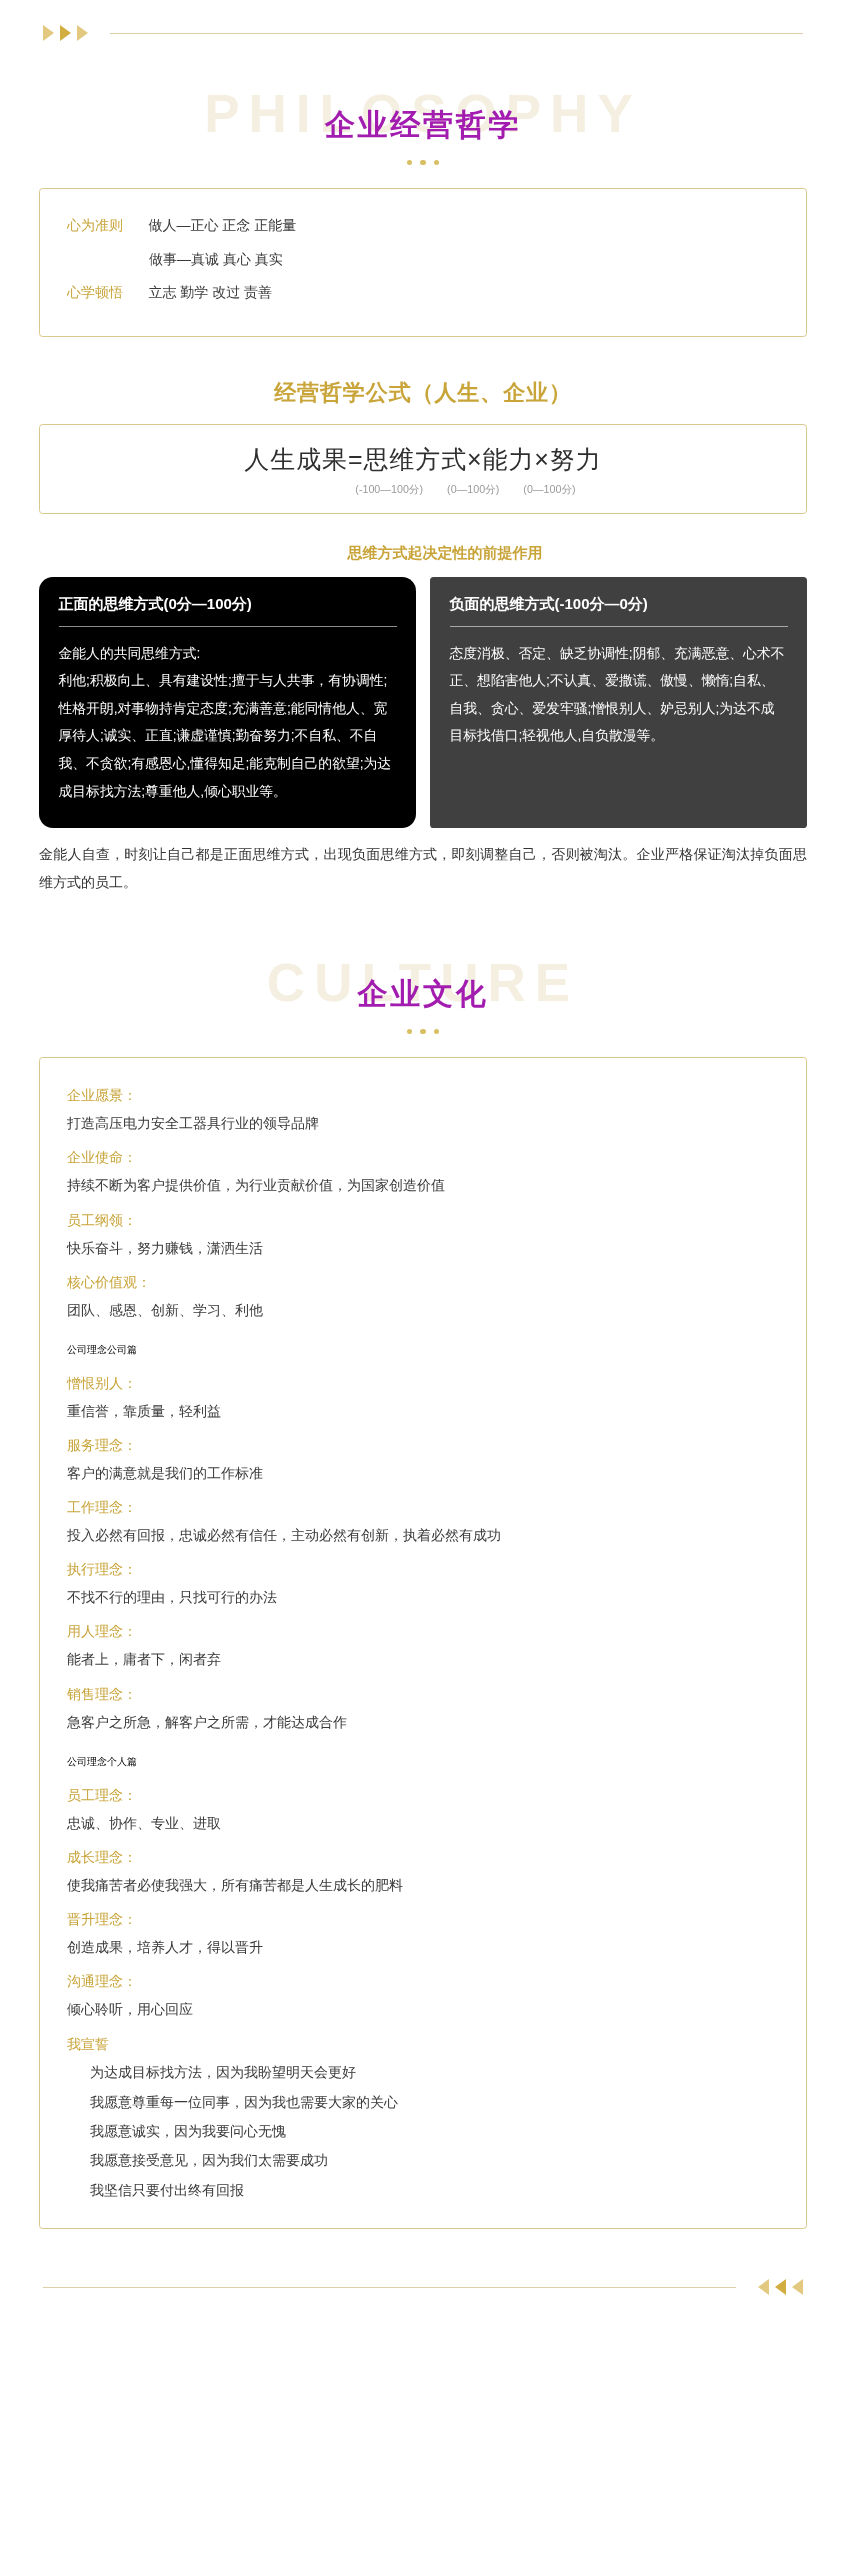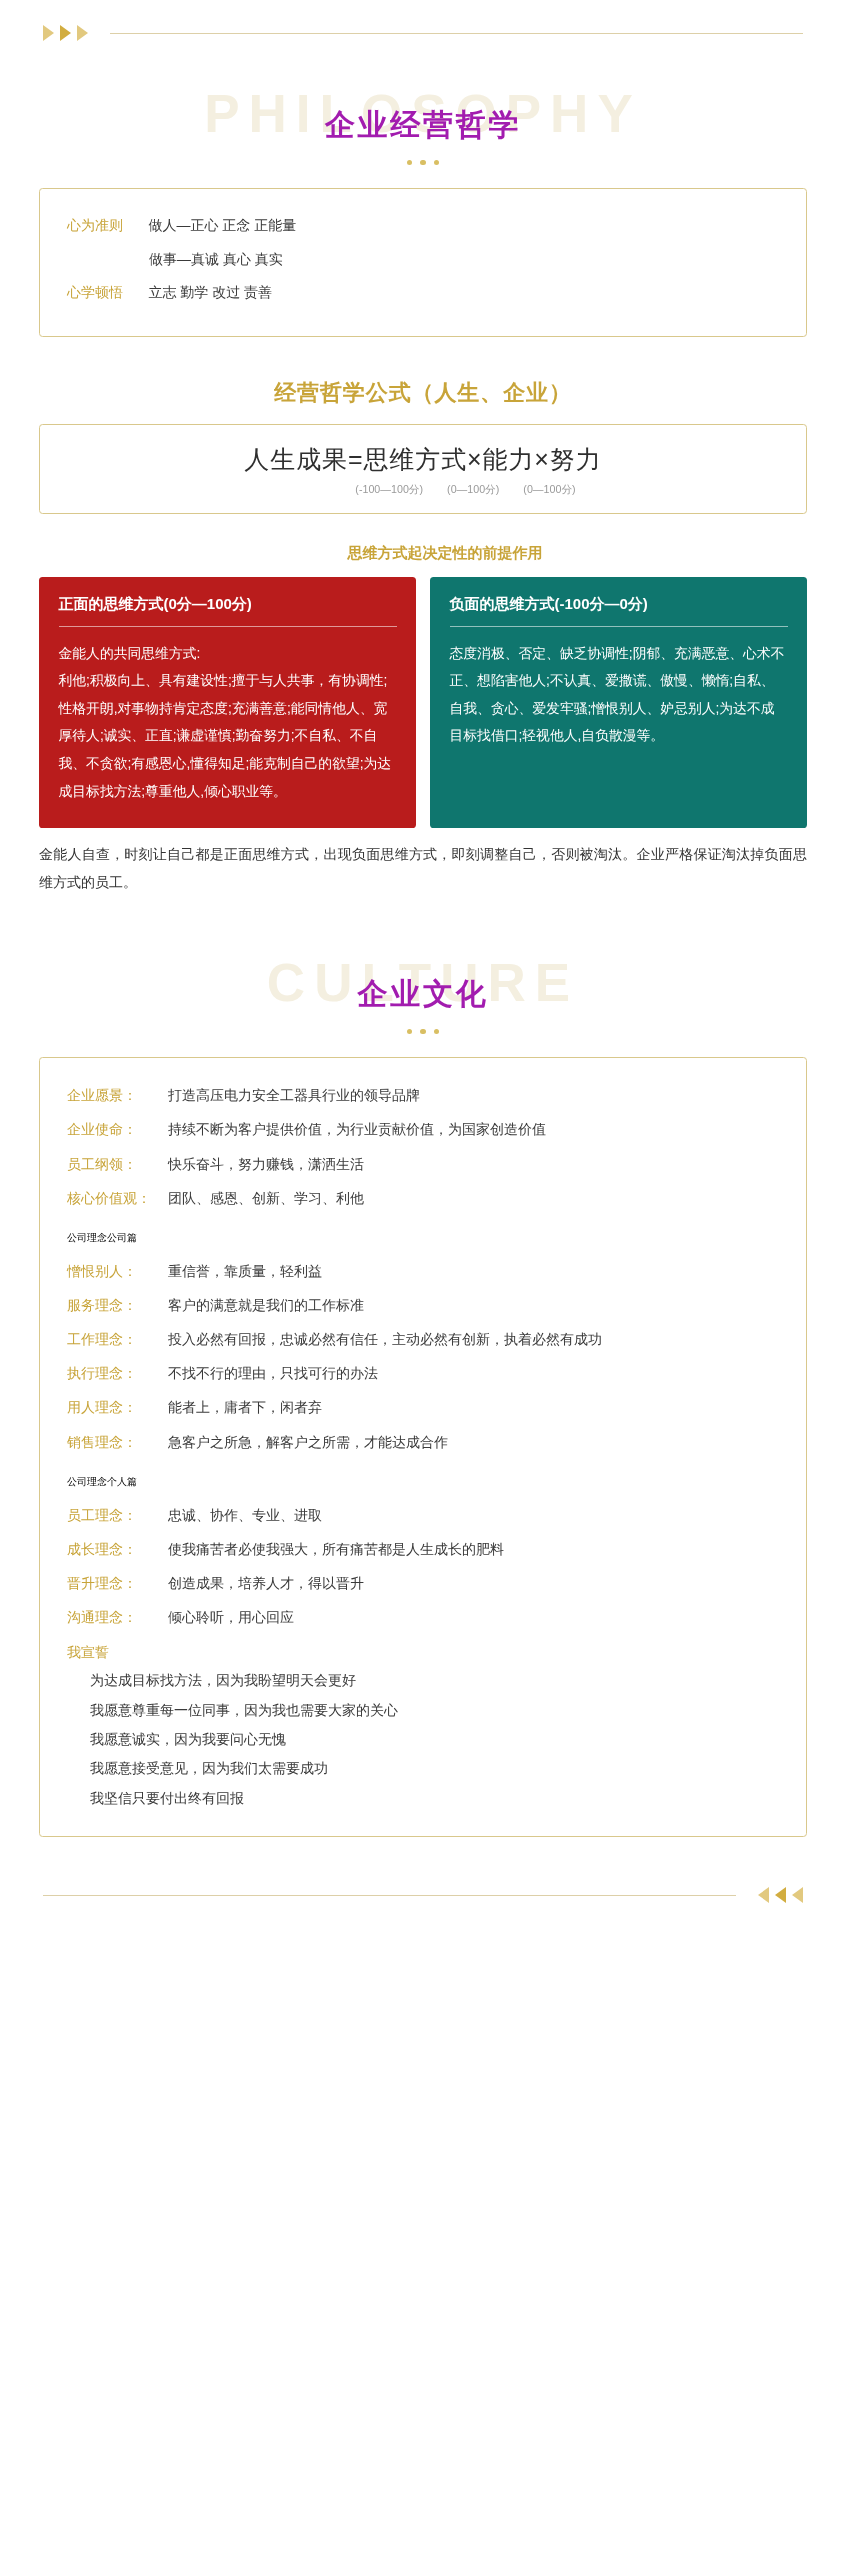--- a/index.html
+++ b/index.html
@@ -148,43 +148,43 @@
     gap:14px;
     margin:14px 39px 0 39px;
   }
   .card {
     flex:1;
     border-radius:3.6px;
     padding:18px 19.5px 23px 19.5px;
     box-sizing:border-box;
     color:#fff;
   }
-  .card.positive { background:#b91c1c; }
-  .card.negative { background:#0f766e; }
+  .card.positive { background:#000000;border-radius:14px; }
+  .card.negative { background:#404040; }
   .card-h {
     font-size:15px;
     font-weight:bold;
     padding-bottom:12.4px;
     border-bottom:0.9px solid rgba(255,255,255,.55);
     margin-bottom:12.4px;
   }
   .card-body { font-size:13.8px; line-height:2.0; }
   .card-body p { margin:0; }
 
   .para {
     margin:12px 39px 0 39px;
     font-size:14px;
     line-height:2.0;
     color:#333;
     text-align:justify;
   }
 
   
   .culture-box { margin:14px 39px 0 39px; }
-  .c-row { display:flex; line-height:2.0; margin-bottom:6.2px; }
+  .c-row { display:flex; line-height:2.0; margin-bottom:6.2px;flex-direction:column; }
   .c-key {
     color:#c8a439;
     font-size:14px;
     white-space:nowrap;
     min-width:92px;
     margin-right:9px;
   }
   .c-val { color:#3a3a3a; font-size:14px; flex:1; }
   .c-head {
     color:#000000;

